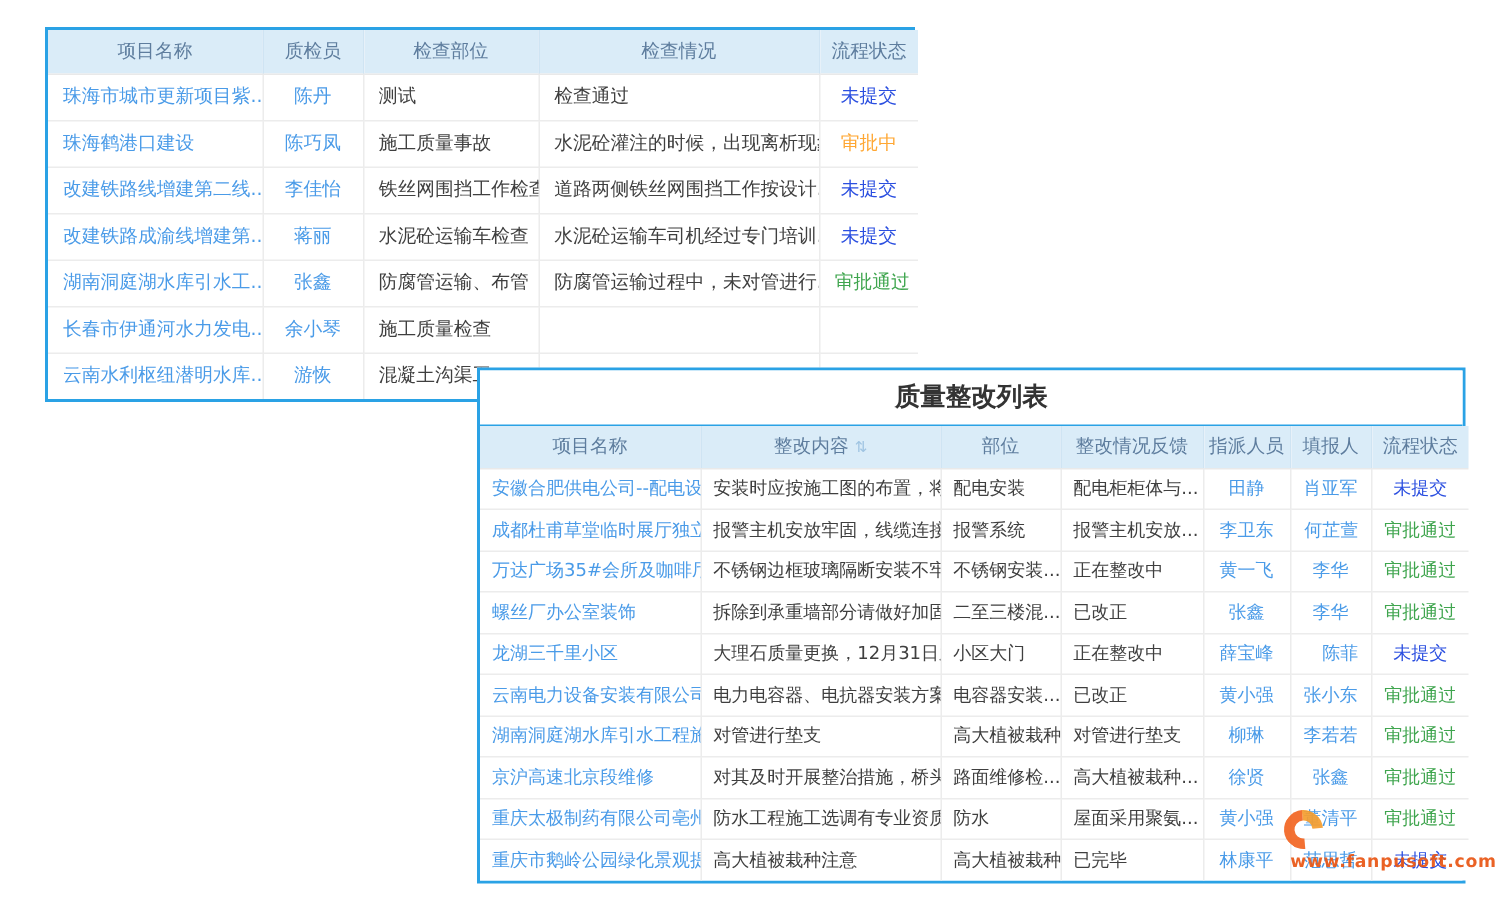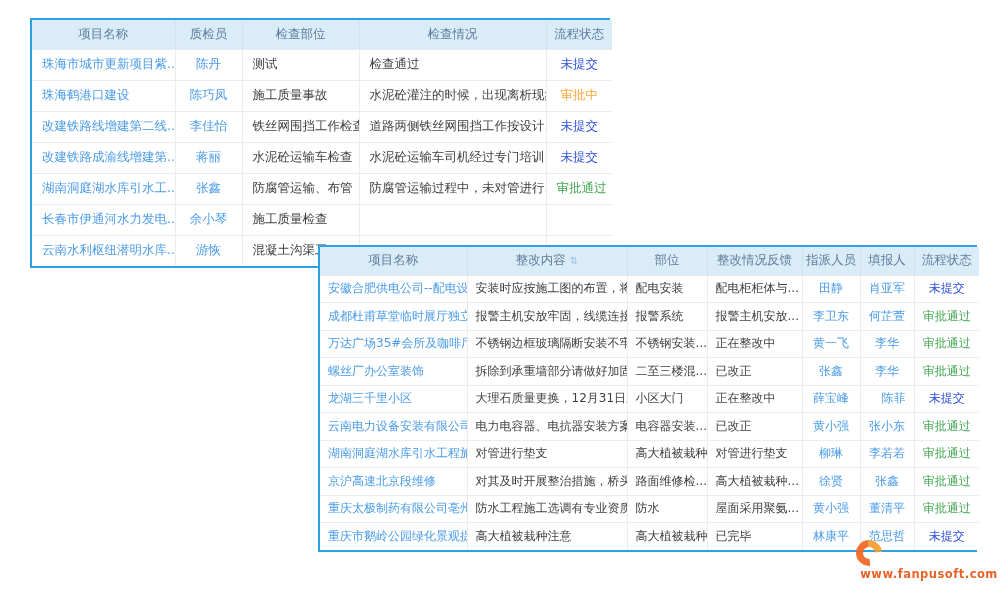--- a/index.html
+++ b/index.html
@@ -103,20 +103,21 @@
           <td style="text-align: center;"><span class="link">游恢</span></td>
           <td style="text-align: left;"><span>混凝土沟渠工</span></td>
           <td style="text-align: left;"><span></span></td>
           <td style="text-align: center;"><span style="color: rgb(63, 63, 63);"></span></td>
         </tr>
       </tbody>
   </table>
 </div>
 
 <div class="table-card" id="rectification-card">
+  <div class="card-title">质量整改列表</div>
   <table>
     <colgroup>
         <col style="width: 147px;">
         <col style="width: 160px;">
         <col style="width: 80px;">
         <col style="width: 95px;">
         <col style="width: 58px;">
         <col style="width: 54px;">
         <col style="width: 65px;">
       </colgroup>
@@ -140,21 +141,21 @@
           <td style="text-align: center;"><span class="link">田静</span></td>
           <td style="text-align: center;"><span class="link">肖亚军</span></td>
           <td style="text-align: center;"><span style="color: rgb(43, 79, 224);">未提交</span></td>
         </tr>
         <tr>
           <td style="text-align: left;"><span class="link">成都杜甫草堂临时展厅独立展...</span></td>
           <td style="text-align: left;"><span>报警主机安放牢固，线缆连接...</span></td>
           <td style="text-align: left;"><span>报警系统</span></td>
           <td style="text-align: left;"><span>报警主机安放...</span></td>
           <td style="text-align: center;"><span class="link">李卫东</span></td>
-          <td style="text-align: center;"><span class="link">何芷萱</span></td>
+          <td style="text-align: right;"><span class="link">何芷萱</span></td>
           <td style="text-align: center;"><span style="color: rgb(63, 165, 78);">审批通过</span></td>
         </tr>
         <tr>
           <td style="text-align: left;"><span class="link">万达广场35#会所及咖啡厅空...</span></td>
           <td style="text-align: left;"><span>不锈钢边框玻璃隔断安装不牢...</span></td>
           <td style="text-align: left;"><span>不锈钢安装...</span></td>
           <td style="text-align: left;"><span>正在整改中</span></td>
           <td style="text-align: center;"><span class="link">黄一飞</span></td>
           <td style="text-align: center;"><span class="link">李华</span></td>
           <td style="text-align: center;"><span style="color: rgb(63, 165, 78);">审批通过</span></td>

